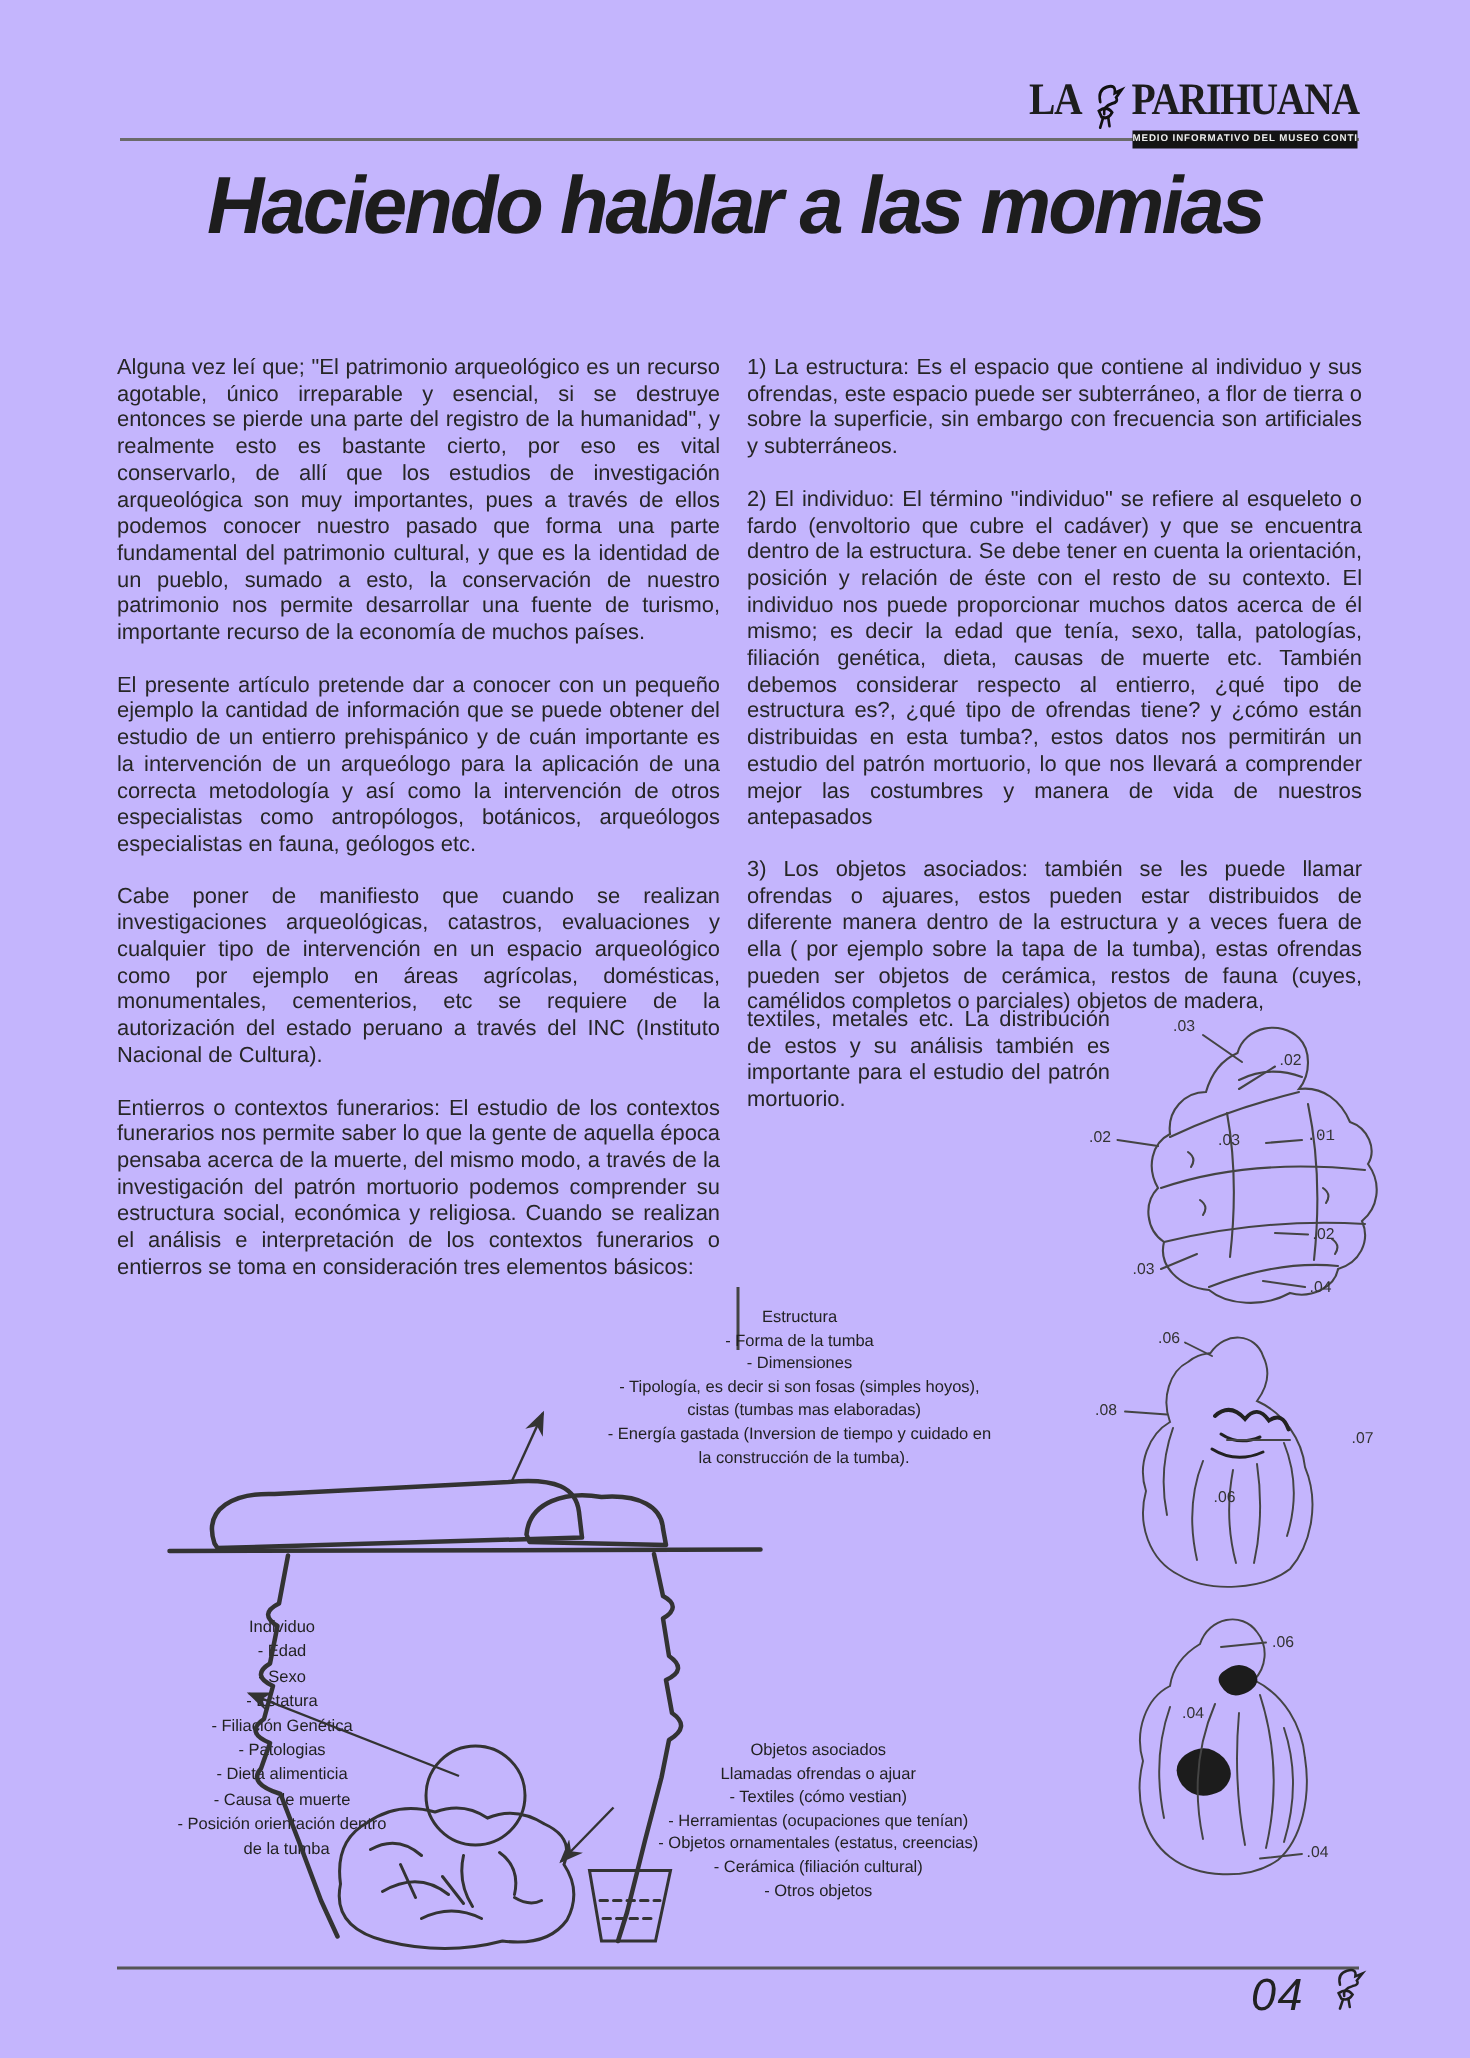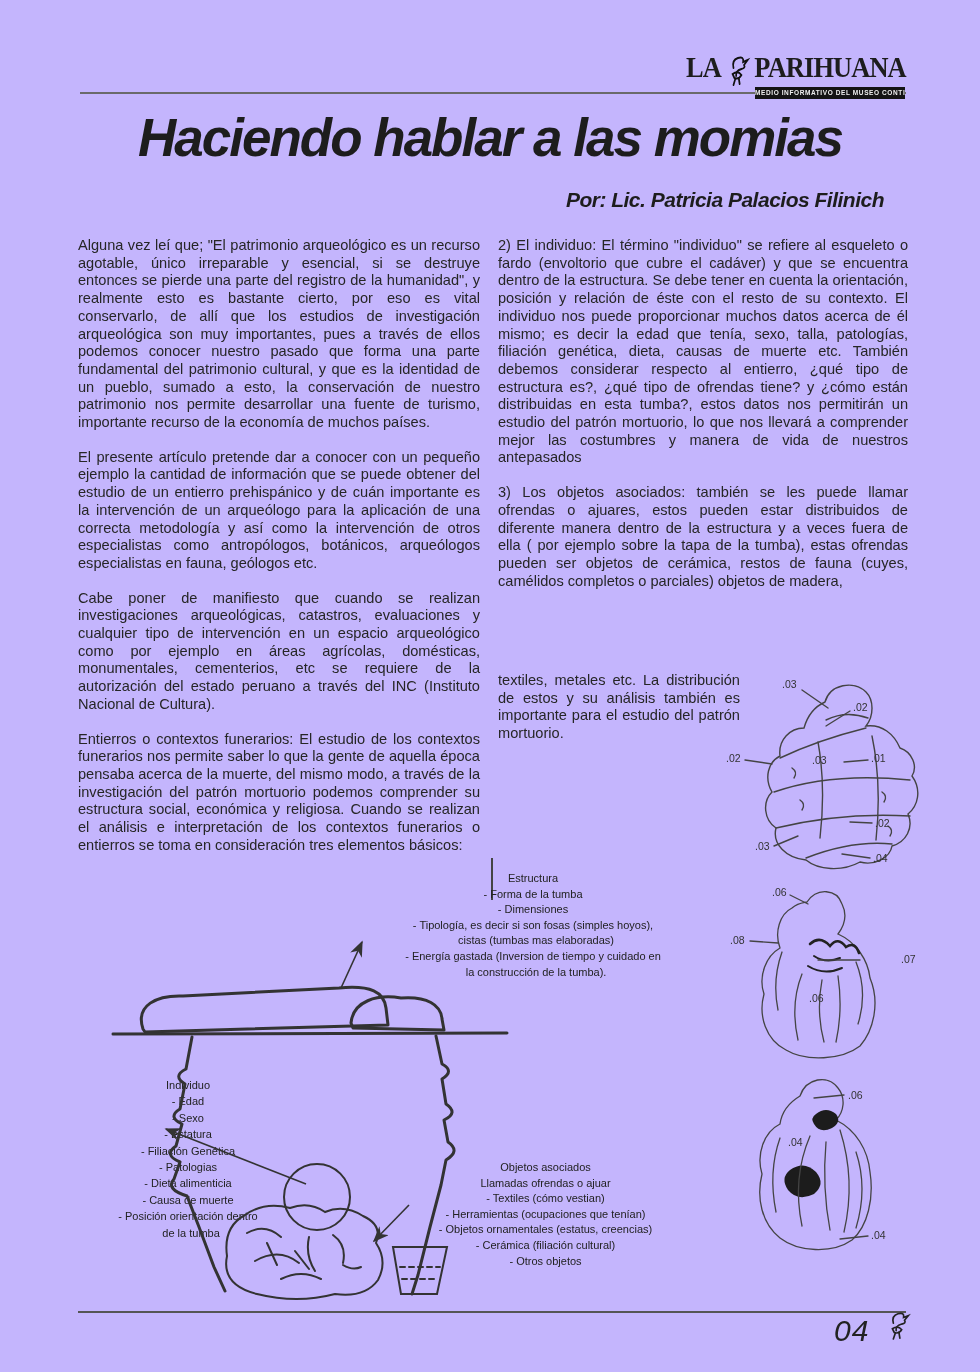--- a/index.html
+++ b/index.html
@@ -71,30 +71,30 @@
         <path d="M10,14 Q8,6 15,4 Q22,2 21,8 L26,6 L22,11 Q24,14 19,15 Q12,17 13,22"></path>
         <path d="M9,20 Q15,16 19,21 Q16,26 11,24 Z"></path>
         <path d="M12,25 L10,31 M16,24 L17,30"></path>
       </g>
     </svg>
     <span>PARIHUANA</span>
   </div>
   <div class="tagline-bar">MEDIO INFORMATIVO DEL MUSEO CONTISUYO</div>
 
   <div class="headline">Haciendo hablar a las momias</div>
-  <div class="byline">Por: Lic. Patricia Palacios Filinich</div>
 
   <div class="col-left body-text">
     <p class="para">Alguna vez leí que; "El patrimonio arqueológico es un recurso agotable, único irreparable y esencial, si se destruye entonces se pierde una parte del registro de la humanidad", y realmente esto es bastante cierto, por eso es vital conservarlo, de allí que los estudios de investigación arqueológica son muy importantes, pues a través de ellos podemos conocer nuestro pasado que forma una parte fundamental del patrimonio cultural, y que es la identidad de un pueblo, sumado a esto, la conservación de nuestro patrimonio nos permite desarrollar una fuente de turismo, importante recurso de la economía de muchos países.</p>
     <p class="para">El presente artículo pretende dar a conocer con un pequeño ejemplo la cantidad de información que se puede obtener del estudio de un entierro prehispánico y de cuán importante es la intervención de un arqueólogo para la aplicación de una correcta metodología y así como la intervención de otros especialistas como antropólogos, botánicos, arqueólogos especialistas en fauna, geólogos etc.</p>
     <p class="para">Cabe poner de manifiesto que cuando se realizan investigaciones arqueológicas, catastros, evaluaciones y cualquier tipo de intervención en un espacio arqueológico como por ejemplo en áreas agrícolas, domésticas, monumentales, cementerios, etc se requiere de la autorización del estado peruano a través del INC (Instituto Nacional de Cultura).</p>
     <p class="para">Entierros o contextos funerarios:  El estudio de los contextos funerarios nos permite saber lo que la gente de aquella época pensaba acerca de la muerte, del mismo modo, a través de la investigación del patrón mortuorio podemos comprender su estructura social, económica y religiosa. Cuando se realizan el análisis e interpretación de los contextos funerarios o entierros se toma en consideración tres elementos básicos:</p>
   </div>
 
   <div class="col-right body-text">
+    <p class="para">1) La estructura: Es el espacio que contiene al individuo y sus ofrendas, este espacio puede ser subterráneo, a flor de tierra o sobre la superficie, sin embargo con frecuencia son artificiales y subterráneos.</p>
     <p class="para">2) El individuo: El término "individuo" se refiere al esqueleto o fardo (envoltorio que cubre el cadáver) y que se encuentra dentro de la estructura. Se debe tener en cuenta la orientación, posición y relación de éste con el resto de su contexto. El individuo nos puede proporcionar muchos datos acerca de él mismo; es decir la edad que tenía, sexo, talla, patologías, filiación genética, dieta, causas de muerte etc. También debemos considerar respecto al entierro, ¿qué tipo de estructura es?, ¿qué tipo de ofrendas tiene? y ¿cómo están distribuidas en esta tumba?, estos datos nos permitirán un estudio del patrón mortuorio, lo que nos llevará a comprender mejor las costumbres y manera de vida de nuestros antepasados</p>
     <p class="para">3) Los objetos asociados: también se les puede llamar ofrendas o ajuares, estos pueden estar distribuidos de diferente manera dentro de la estructura y a veces fuera de ella ( por ejemplo sobre la tapa de la tumba), estas ofrendas pueden ser objetos de cerámica, restos de fauna (cuyes, camélidos completos o parciales) objetos de madera,</p>
   </div>
   <div class="col-narrow body-text">
     <p class="para">textiles, metales etc. La distribución de estos y su análisis también es importante para el estudio del patrón mortuorio.</p>
   </div>
   <div class="vdivider"></div>
 
   <div class="diag" style="left:368px;top:871px;width:330px;">
     <div class="ln">Estructura</div>
@@ -180,21 +180,21 @@
         <line x1="146" y1="88" x2="122" y2="90"></line>
         <line x1="150" y1="151" x2="128" y2="150"></line>
         <line x1="52" y1="174" x2="76" y2="164"></line>
         <line x1="148" y1="186" x2="120" y2="182"></line>
       </g>
     </svg>
     <span class="meas" style="left:60px;top:6px;">.03</span>
     <span class="meas" style="left:131px;top:29px;">.02</span>
     <span class="meas" style="left:4px;top:80px;">.02</span>
     <span class="meas" style="left:90px;top:82px;">.03</span>
-    <span class="meas" style="left:149px;top:80px;">.01</span>
+    <span class="meas" style="left:149px;top:80px;font-family:Liberation Mono, monospace;">.01</span>
     <span class="meas" style="left:153px;top:145px;">.02</span>
     <span class="meas" style="left:33px;top:168px;">.03</span>
     <span class="meas" style="left:151px;top:180px;">.04</span>
   </div>
 
   <div class="fig" style="left:722px;top:882px;width:252px;height:185px;">
     <svg width="252" height="185" viewBox="0 0 252 185">
       <g fill="none" stroke="#444" stroke-width="1.3" stroke-linecap="round">
         <path d="M85,20 C95,5 115,7 120,22 C126,34 122,44 116,52 C134,60 146,78 148,96 C158,120 152,148 138,164 C120,178 84,180 64,168 C44,158 36,134 42,112 C36,94 44,74 58,66 C52,50 58,32 70,26 C76,21 80,21 85,20 Z"></path>
         <path d="M88,62 q10,-9 20,2 q8,-10 16,1 q9,-6 13,6" stroke-width="2.6" stroke="#222"></path>

